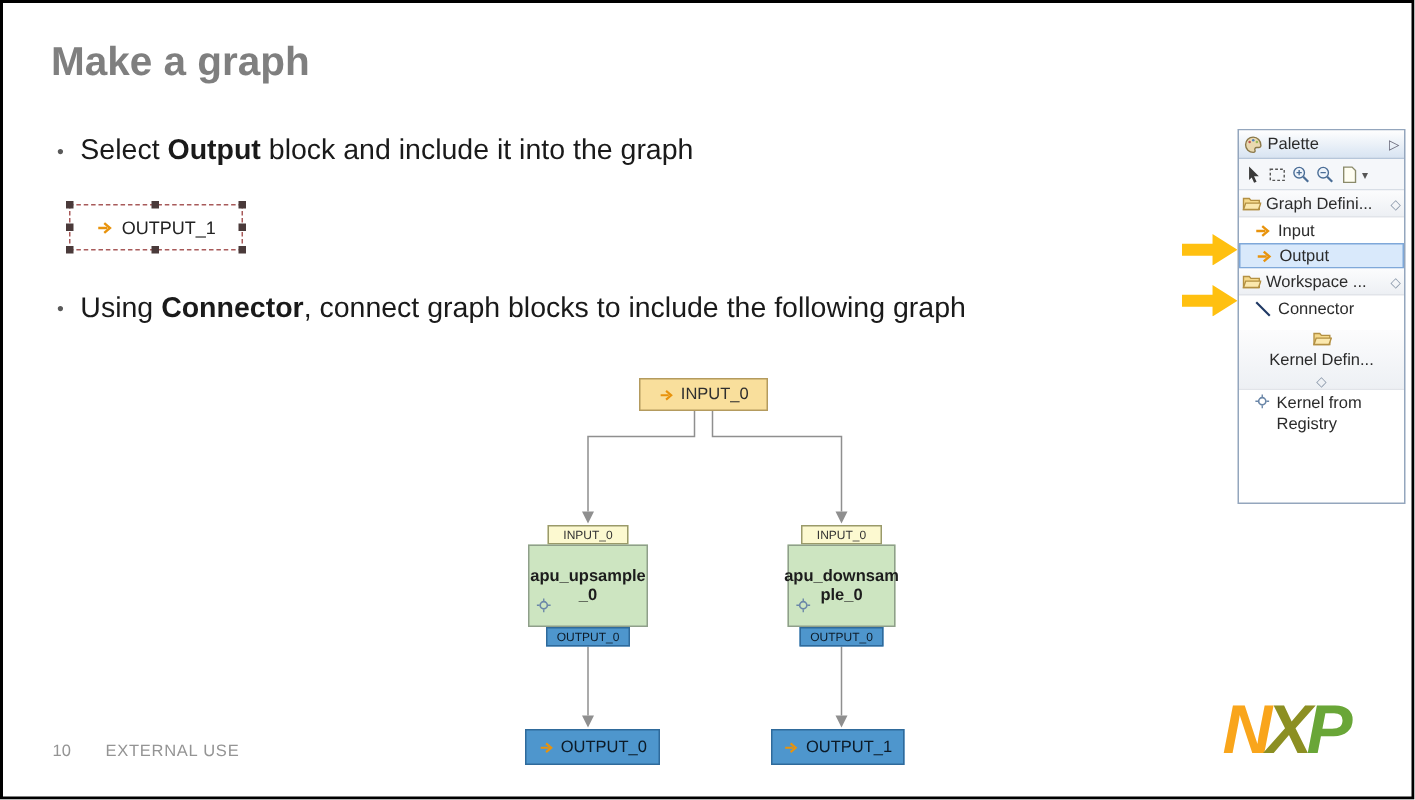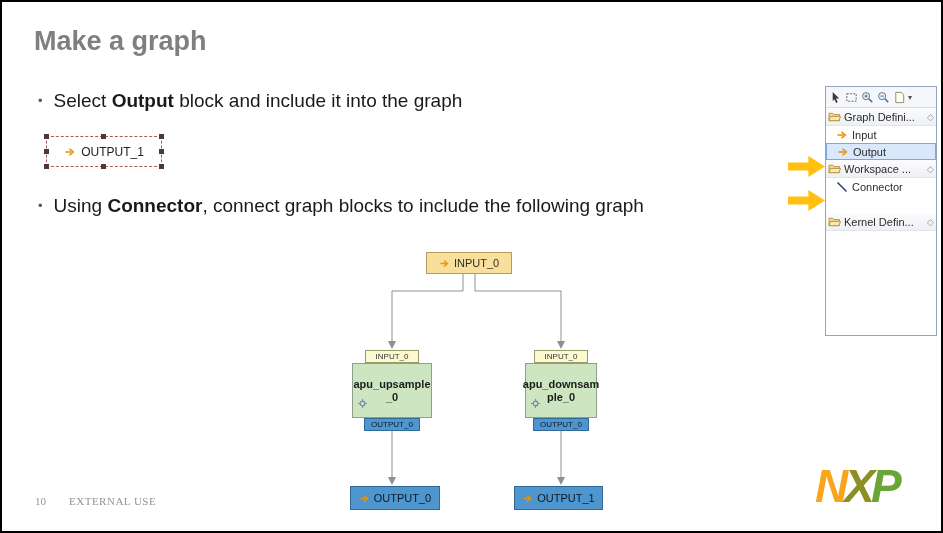--- a/index.html
+++ b/index.html
@@ -61,30 +61,30 @@
   .tb-btn{width:15px;height:16px;display:flex;align-items:center;justify-content:center;}
   .dd{font-size:8px;color:#555;}
   .pal-group{flex:0 0 17px;display:flex;align-items:center;gap:3px;padding:0 2px;
     background:linear-gradient(#fcfcfd,#edf0f4);border-bottom:1px solid #e1e4e9;}
   .pal-group .g-label{flex:1;white-space:nowrap;overflow:hidden;}
   .g-pin{color:#8896a8;font-size:9px;}
   .pal-item{flex:0 0 17px;display:flex;align-items:center;gap:4px;padding:0 2px 0 10px;box-sizing:border-box;}
   .pal-item.selected{background:var(--selection-highlight,#D9E9FB);border:1px solid #7fa8d9;}
   .pal-item.twoline{flex:0 0 32px;align-items:flex-start;padding-top:2px;}
   .twoline .label{width:64px;line-height:14px;}
-  .kernel-gap{margin-top:18px;}
+  .kernel-gap{margin-top:6px;flex-direction:column;}
 
   
   .callout{position:absolute;width:37px;height:21px;background:var(--callout-arrow,#FFC010);
     clip-path:polygon(0 31%,55% 31%,55% 0,100% 50%,55% 100%,55% 69%,0 69%);}
   .ca1{left:786px;top:154px;}
   .ca2{left:786px;top:188px;}
 
   
-  .footer{position:absolute;left:33px;top:493px;font-size:11px;color:#949494;display:flex;gap:23px;font-family:Liberation Serif, serif;}
+  .footer{position:absolute;left:33px;top:493px;font-size:11px;color:#949494;display:flex;gap:23px;}
   .footer .class-label{letter-spacing:.5px;}
   .nxp{position:absolute;left:813px;top:461px;font-size:46px;line-height:46px;font-weight:bold;
     font-style:italic;letter-spacing:-4px;}
   .nxp .l-n{color:var(--logo-n,#F9A51B);}
   .nxp .l-x{color:var(--logo-x,#8C8F22);}
   .nxp .l-p{color:var(--logo-p,#69A637);}
 </style>
 </head>
 <body>
 
@@ -171,20 +171,30 @@
 
   <div class="gblock outblock out1">
     <svg width="11" height="9" viewBox="0 0 12 10">
         <path d="M1.5 5 H7.5" stroke="#E8930C" stroke-width="1.6" fill="none"></path>
         <path d="M5.5 1.8 L9.3 5 L5.5 8.2" stroke="#E8930C" stroke-width="1.6" fill="none"></path>
       </svg>
     <span>OUTPUT_1</span>
   </div>
 
   <div class="palette">
+    <div class="pal-header">
+      <svg width="13" height="13" viewBox="0 0 14 14">
+          <path d="M7 1.5 a5.5 5.5 0 1 0 0 11 c1.2 0 1.6-.8 1.2-1.7 -.4-.9.2-1.8 1.2-1.8 h1.6 a1.5 1.5 0 0 0 1.5-1.5 A5.5 6 0 0 0 7 1.5Z" fill="#e9d9b0" stroke="#8a784a"></path>
+          <circle cx="4.4" cy="5" r=".9" fill="#c0504d"></circle>
+          <circle cx="7" cy="3.8" r=".9" fill="#4f81bd"></circle>
+          <circle cx="9.6" cy="5" r=".9" fill="#9bbb59"></circle>
+        </svg>
+      <span class="pal-title">Palette</span>
+      <span class="pal-pin">▷</span>
+    </div>
     <div class="pal-toolbar">
       <span class="tb-btn">
           <svg width="13" height="13" viewBox="0 0 14 14">
             <path d="M4 1 L11 8 H7.6 L9.4 12 L7.6 12.8 L5.9 8.9 L4 10.8 Z" fill="#3a3a3a"></path>
           </svg>
         </span>
       <span class="tb-btn">
           <svg width="13" height="13" viewBox="0 0 14 14">
             <rect x="2" y="3" width="10" height="8" fill="none" stroke="#555" stroke-dasharray="2 1.5"></rect>
           </svg>
@@ -251,20 +261,27 @@
     </div>
 
     <div class="pal-group kernel-gap">
       <svg width="13" height="11" viewBox="0 0 14 12">
           <path d="M1 2.5 h4.2 l1.2 1.4 h6.1 v6.6 h-11.5 Z" fill="#F5D98B" stroke="#B39043"></path>
           <path d="M1 10.5 l1.6-4.6 h11 l-1.7 4.6 Z" fill="#FBE8AE" stroke="#B39043"></path>
         </svg>
       <span class="g-label">Kernel Defin...</span>
       <span class="g-pin">◇</span>
     </div>
+    <div class="pal-item twoline">
+      <svg width="11" height="11" viewBox="0 0 12 12">
+          <circle cx="6" cy="6" r="2.6" fill="none" stroke="#6b87a8" stroke-width="1.2"></circle>
+          <path d="M6 1v2 M6 9v2 M1 6h2 M9 6h2" stroke="#6b87a8" stroke-width="1"></path>
+        </svg>
+      <span class="label">Kernel from Registry</span>
+    </div>
   </div>
 
   <div class="callout ca1"></div>
   <div class="callout ca2"></div>
 
   <div class="footer">
     <span>10</span>
     <span class="class-label">EXTERNAL USE</span>
   </div>
 

